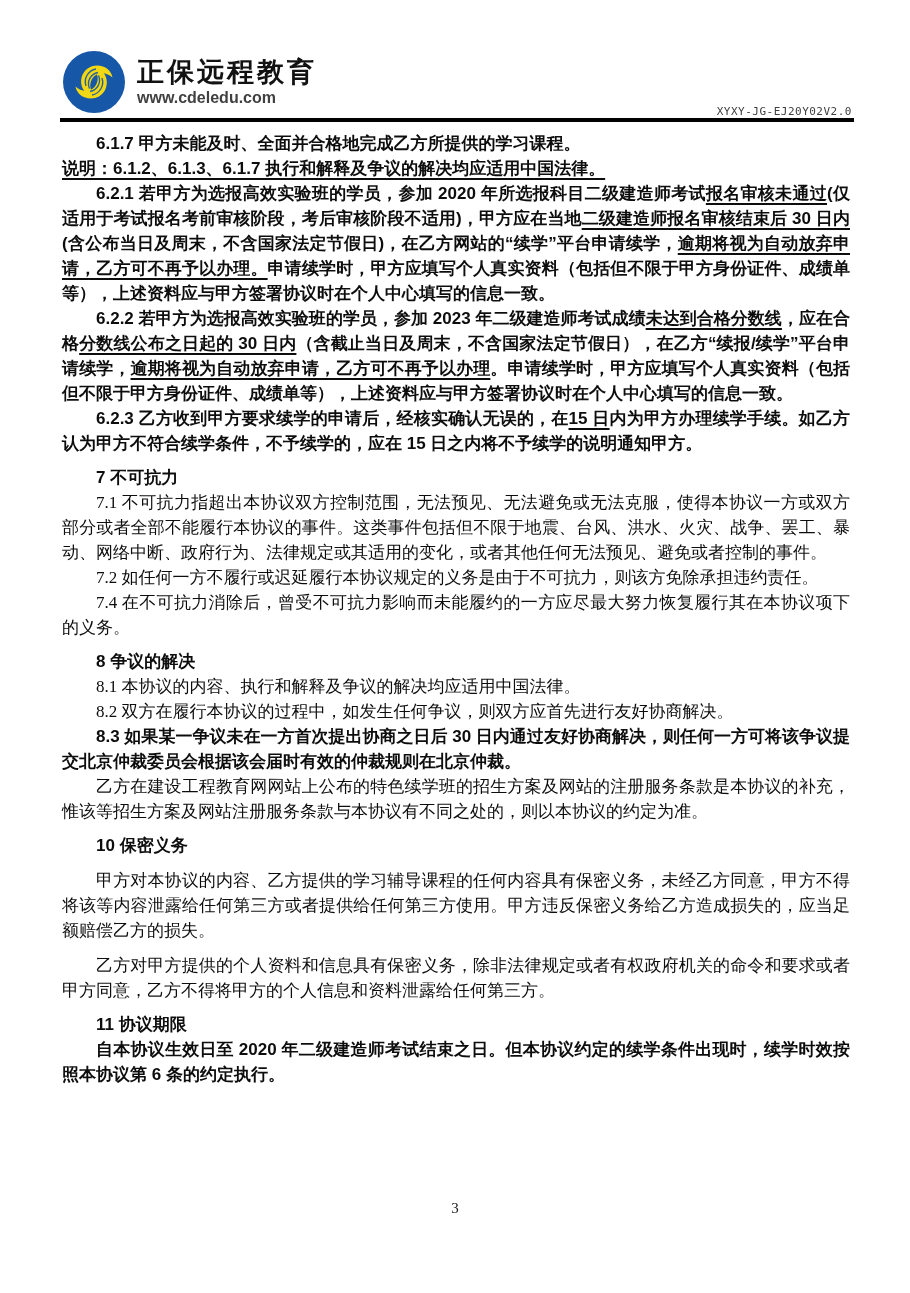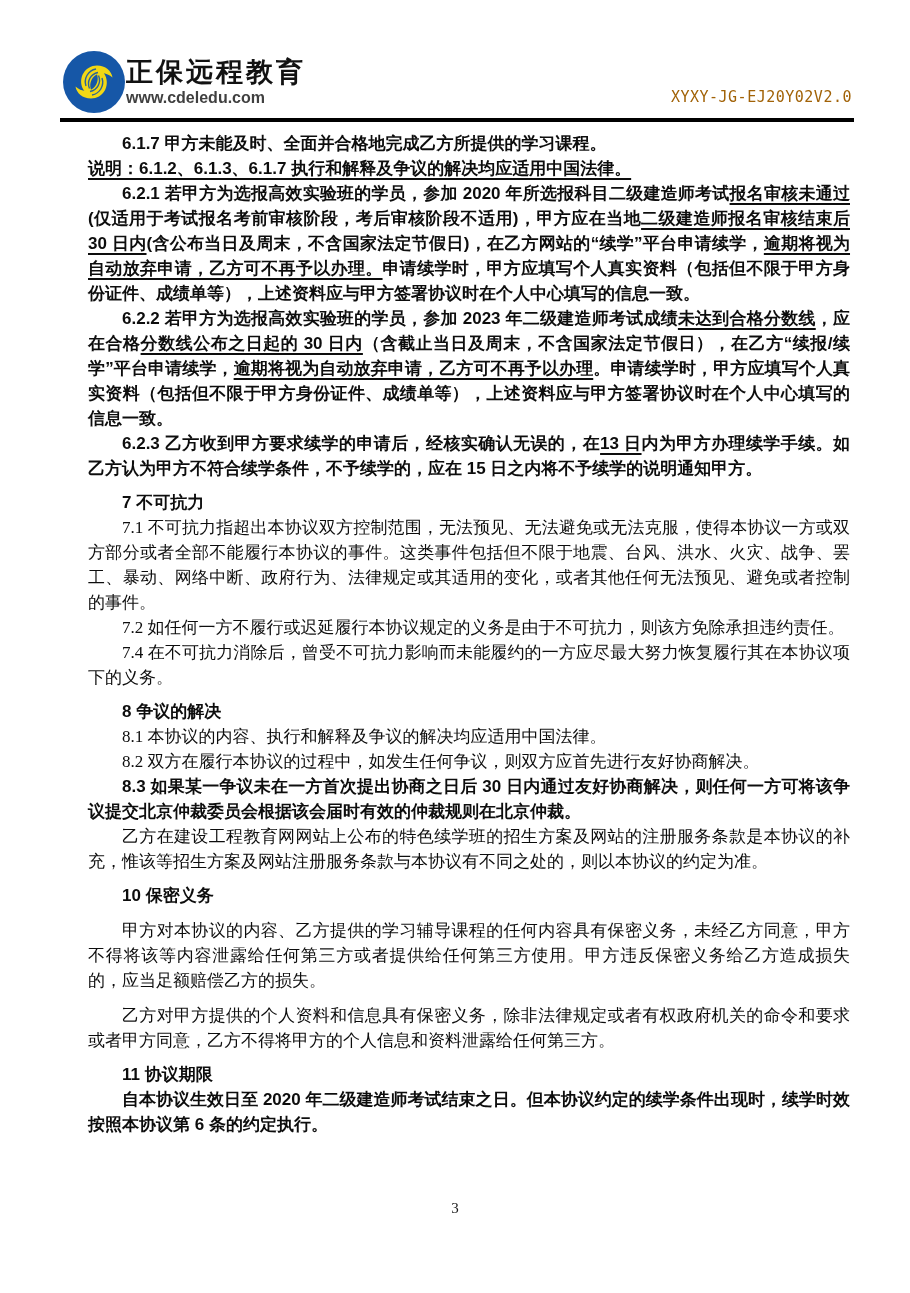--- a/index.html
+++ b/index.html
@@ -8,42 +8,41 @@
     width:910px; height:1293px;
     margin:0 auto;
     background:#ffffff;
     color:#0d0d0d;
     font-family:"Liberation Serif","DejaVu Serif",serif;
     overflow:hidden;
     box-sizing:border-box;
   }
   
   .header { position:relative; height:118px; padding:0 58px 0 62px; }
-  .logo { position:absolute; left:62px; top:50px; display:flex; align-items:center; }
+  .logo { position:absolute; left:62px; top:50px; display:flex; align-items:center; gap:11px; }
   .logo-mark { width:64px; height:64px; display:block; }
   .logo-title {
     font-family:"Liberation Sans","DejaVu Sans",sans-serif;
     font-weight:bold; font-size:27px; letter-spacing:3px; color:#121212; line-height:1.15;
   }
   .logo-url {
     font-family:"Liberation Sans","DejaVu Sans",sans-serif;
     font-weight:bold; font-size:16px; color:#404040; line-height:1.2;
   }
   .doc-code {
-    position:absolute; right:58px; bottom:12px;
+    position:absolute; right:58px; bottom:0;
     font-family:"DejaVu Sans Mono","Liberation Mono",monospace;
-    font-size:15px; color:#a16207; letter-spacing:0.5px;
+    font-size:11px; color:#404040; letter-spacing:0.5px;
   }
   .rule { margin:0 56px 0 60px; border-top:4px solid #000; }
   
   .content {
     padding:9px 60px 0 62px;
     font-size:17px; line-height:25px;
     text-align:justify;
-    margin-left:26px;
   }
   .content p { margin:0; text-indent:2em; }
   .content p.no-indent { text-indent:0; }
   .content p.bold, .content p.heading {
     font-family:"Liberation Sans","DejaVu Sans",sans-serif;
     font-weight:bold;
   }
   .content p.heading { margin-top:9px; }
   .content p.gap { margin-top:10px; }
   .u { text-decoration:underline; text-decoration-thickness:1.5px; text-underline-offset:4px; }
@@ -83,21 +82,21 @@
     <div class="doc-code">XYXY-JG-EJ20Y02V2.0</div>
   </div>
 
   <div class="rule"></div>
 
   <div class="content">
       <p class="bold"><span>6.1.7 甲方未能及时、全面并合格地完成乙方所提供的学习课程。</span></p>
       <p class="bold no-indent"><span class="u">说明：6.1.2、6.1.3、6.1.7 执行和解释及争议的解决均应适用中国法律。 </span></p>
       <p class="bold"><span>6.2.1 若甲方为选报高效实验班的学员，参加 2020 年所选报科目二级建造师考试</span><span class="u">报名审核未通过</span><span>(仅适用于考试报名考前审核阶段，考后审核阶段不适用)，甲方应在当地</span><span class="u">二级建造师报名审核结束后 30 日内</span><span>(含公布当日及周末，不含国家法定节假日)，在乙方网站的“续学”平台申请续学，</span><span class="u">逾期将视为自动放弃申请，乙方可不再予以办理。</span><span>申请续学时，甲方应填写个人真实资料（包括但不限于甲方身份证件、成绩单等），上述资料应与甲方签署协议时在个人中心填写的信息一致。</span></p>
       <p class="bold"><span>6.2.2 若甲方为选报高效实验班的学员，参加 2023 年二级建造师考试成绩</span><span class="u">未达到合格分数线</span><span>，应在合格</span><span class="u">分数线公布之日起的 30 日内</span><span>（含截止当日及周末，不含国家法定节假日），在乙方“续报/续学”平台申请续学，</span><span class="u">逾期将视为自动放弃申请，乙方可不再予以办理</span><span>。申请续学时，甲方应填写个人真实资料（包括但不限于甲方身份证件、成绩单等），上述资料应与甲方签署协议时在个人中心填写的信息一致。</span></p>
-      <p class="bold"><span>6.2.3 乙方收到甲方要求续学的申请后，经核实确认无误的，在</span><span class="u">13 日</span><span>内为甲方办理续学手续。如乙方认为甲方不符合续学条件，不予续学的，应在 15 日之内将不予续学的说明通知甲方。</span></p>
+      <p class="bold"><span>6.2.3 乙方收到甲方要求续学的申请后，经核实确认无误的，在</span><span class="u">15 日</span><span>内为甲方办理续学手续。如乙方认为甲方不符合续学条件，不予续学的，应在 15 日之内将不予续学的说明通知甲方。</span></p>
       <p class="heading"><span>7 不可抗力</span></p>
       <p><span>7.1 不可抗力指超出本协议双方控制范围，无法预见、无法避免或无法克服，使得本协议一方或双方部分或者全部不能履行本协议的事件。这类事件包括但不限于地震、台风、洪水、火灾、战争、罢工、暴动、网络中断、政府行为、法律规定或其适用的变化，或者其他任何无法预见、避免或者控制的事件。</span></p>
       <p><span>7.2 如任何一方不履行或迟延履行本协议规定的义务是由于不可抗力，则该方免除承担违约责任。</span></p>
       <p><span>7.4 在不可抗力消除后，曾受不可抗力影响而未能履约的一方应尽最大努力恢复履行其在本协议项下的义务。</span></p>
       <p class="heading"><span>8 争议的解决</span></p>
       <p><span>8.1 本协议的内容、执行和解释及争议的解决均应适用中国法律。</span></p>
       <p><span>8.2 双方在履行本协议的过程中，如发生任何争议，则双方应首先进行友好协商解决。</span></p>
       <p class="bold"><span>8.3 如果某一争议未在一方首次提出协商之日后 30 日内通过友好协商解决，则任何一方可将该争议提交北京仲裁委员会根据该会届时有效的仲裁规则在北京仲裁。</span></p>
       <p><span>乙方在建设工程教育网网站上公布的特色续学班的招生方案及网站的注册服务条款是本协议的补充，惟该等招生方案及网站注册服务条款与本协议有不同之处的，则以本协议的约定为准。</span></p>
       <p class="heading"><span>10 保密义务</span></p>

